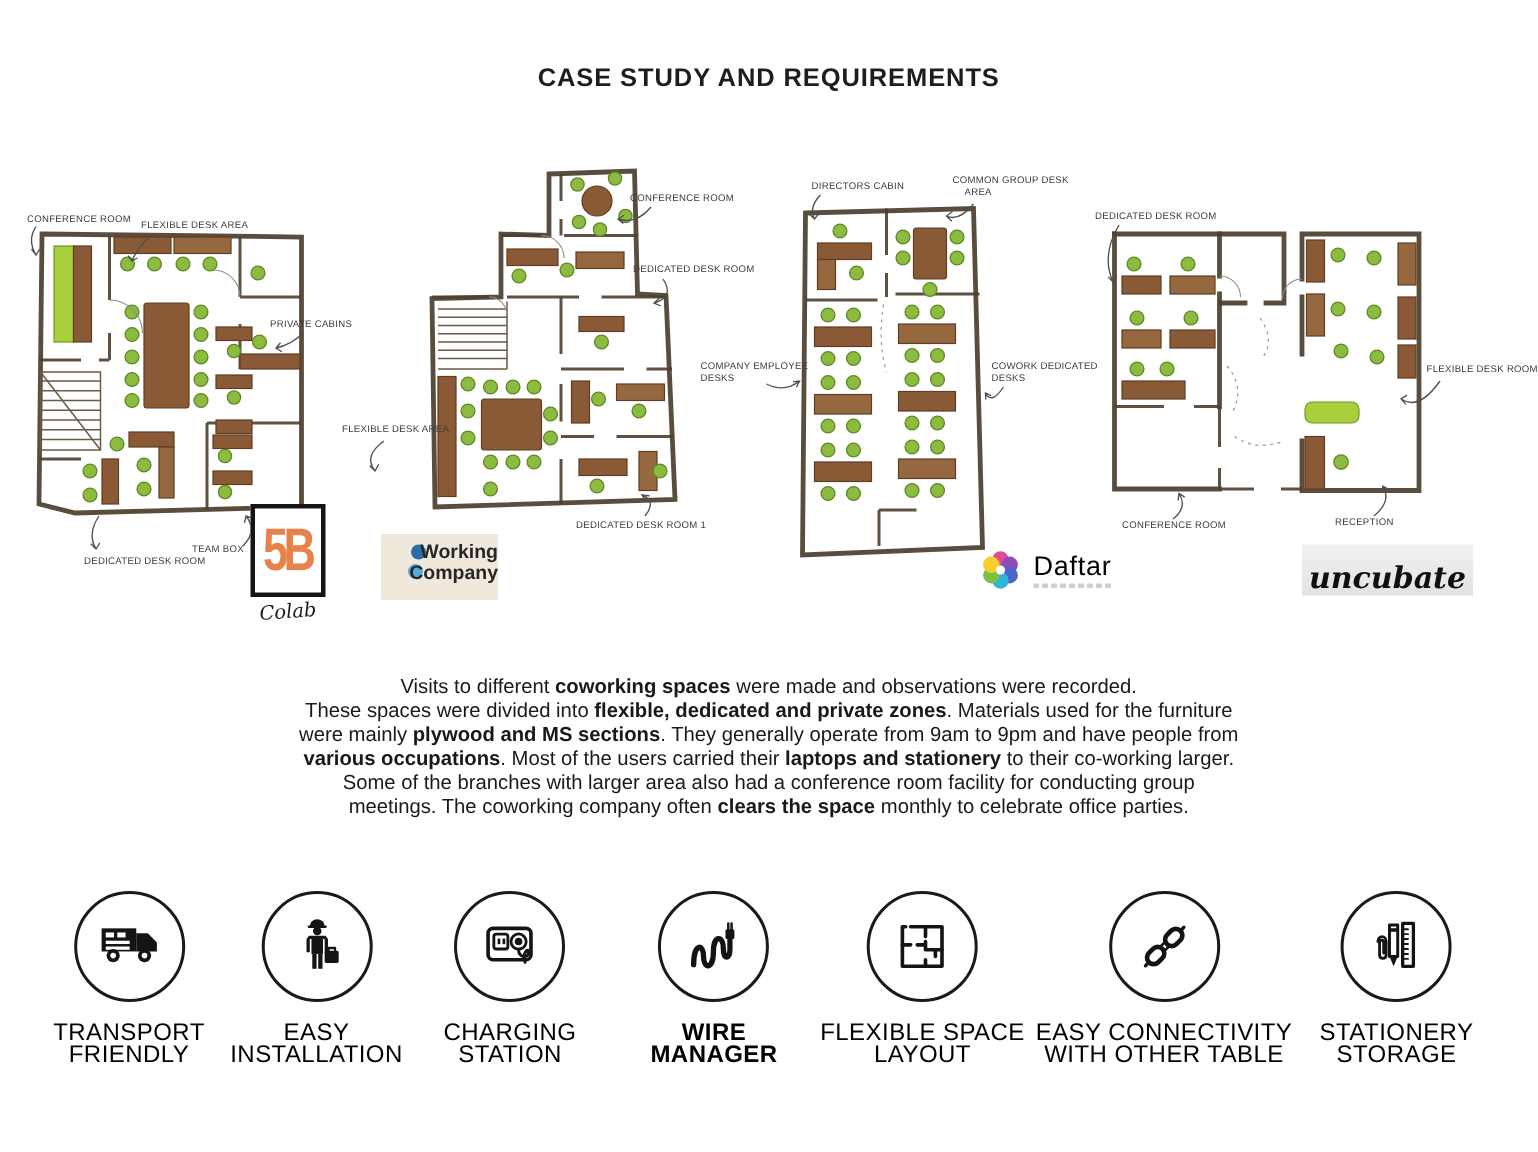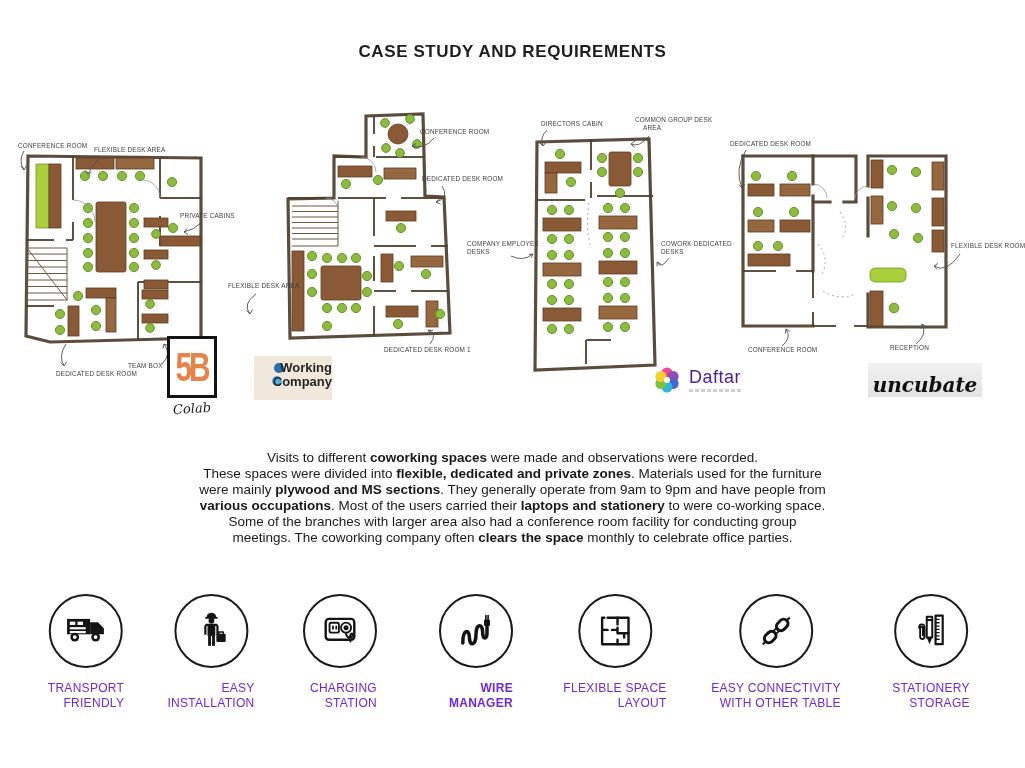--- a/index.html
+++ b/index.html
@@ -28,37 +28,37 @@
       transform:scaleX(.75);line-height:1;}
   .logo-colab .sub{font-family:"DejaVu Serif",serif;font-style:italic;font-size:13px;
       color:#1c1c1c;margin-top:3px;transform:rotate(-4deg);}
   .logo-working{position:absolute;left:28px;top:250px;width:78px;height:44px;background:#f0e9db;
       box-sizing:border-box;padding:5px 0 0 9px;}
   .logo-working .tx{position:relative;font-weight:700;font-size:13px;line-height:14px;color:#262626;z-index:2;text-align:right;}
   .logo-working .dot{position:absolute;width:10px;height:10px;border-radius:50%;z-index:1;}
   .logo-working .d1{left:20px;top:7px;background:#2a6da4;}
   .logo-working .d2{left:18px;top:20px;background:#58abd8;}
   .logo-daftar{position:absolute;left:186px;top:266px;display:flex;align-items:center;gap:6px;}
-  .logo-daftar .nm{font-size:18px;color:#4c1d95;letter-spacing:.5px;line-height:18px;}
+  .logo-daftar .nm{font-size:18px;color:#000000;letter-spacing:.5px;line-height:18px;}
   .daftar-tagline{width:52px;height:3px;margin-top:3px;
       background:repeating-linear-gradient(90deg,#cfcfcf 0 4px,#fff 4px 6px);}
   .logo-uncubate{position:absolute;left:150px;top:237px;width:114px;height:34px;
       background:linear-gradient(180deg,#f1f1f1,#e2e2e2);display:flex;align-items:flex-end;justify-content:center;}
   .logo-uncubate .nm{font-family:"DejaVu Serif",serif;font-style:italic;font-weight:700;
       font-size:20px;color:#101010;}
   
   .para{position:absolute;top:450px;left:50%;transform:translateX(-50%);width:780px;
         text-align:center;font-size:13.5px;line-height:15.9px;color:#191919;}
   .para .bold{font-weight:700;}
   
   .features{position:absolute;top:594px;left:0;width:1025px;height:160px;}
   .feature{position:absolute;transform:translateX(-50%);text-align:center;}
   .fcircle{width:74px;height:74px;border:2.6px solid #1a1a1a;border-radius:50%;
       box-sizing:border-box;margin:0 auto 13px auto;display:flex;align-items:center;justify-content:center;background:#fff;}
-  .flabel{font-size:12px;line-height:15px;letter-spacing:.3px;color:#6d28d9;white-space:nowrap;text-align:right;}
+  .flabel{font-size:16px;line-height:15px;letter-spacing:.3px;color:#000000;white-space:nowrap;}
   .ic{stroke:#141414;fill:none;stroke-width:2.2;stroke-linecap:round;stroke-linejoin:round;}
   .icf{fill:#141414;stroke:none;}
 </style>
 </head>
 <body>
 
 <div class="page">
 
   <div class="title">CASE STUDY AND REQUIREMENTS</div>
 
@@ -340,21 +340,21 @@
     </svg>
     <div class="logo-uncubate">
       <span class="nm">uncubate</span>
     </div>
   </div>
 
   <div class="para">
       <div><span>Visits to different </span><span class="bold">coworking spaces</span><span> were made and observations were recorded.</span></div>
       <div><span>These spaces were divided into </span><span class="bold">flexible, dedicated and private zones</span><span>. Materials used for the furniture</span></div>
       <div><span>were mainly </span><span class="bold">plywood and MS sections</span><span>. They generally operate from 9am to 9pm and have people from</span></div>
-      <div><span class="bold">various occupations</span><span>. Most of the users carried their </span><span class="bold">laptops and stationery</span><span> to were co-working space.</span></div>
+      <div><span class="bold">various occupations</span><span>. Most of the users carried their </span><span class="bold">laptops and stationery</span><span> to their co-working larger.</span></div>
       <div><span>Some of the branches with larger area also had a conference room facility for conducting group</span></div>
       <div><span>meetings. The coworking company often </span><span class="bold">clears the space</span><span> monthly to celebrate office parties.</span></div>
     </div>
 
   <div class="features">
 
     <div class="feature" style="left:86px;">
       <div class="fcircle">
         <svg width="44" height="44" viewBox="0 0 40 40">
           <rect class="icf" x="3" y="9" width="21" height="14"></rect>

